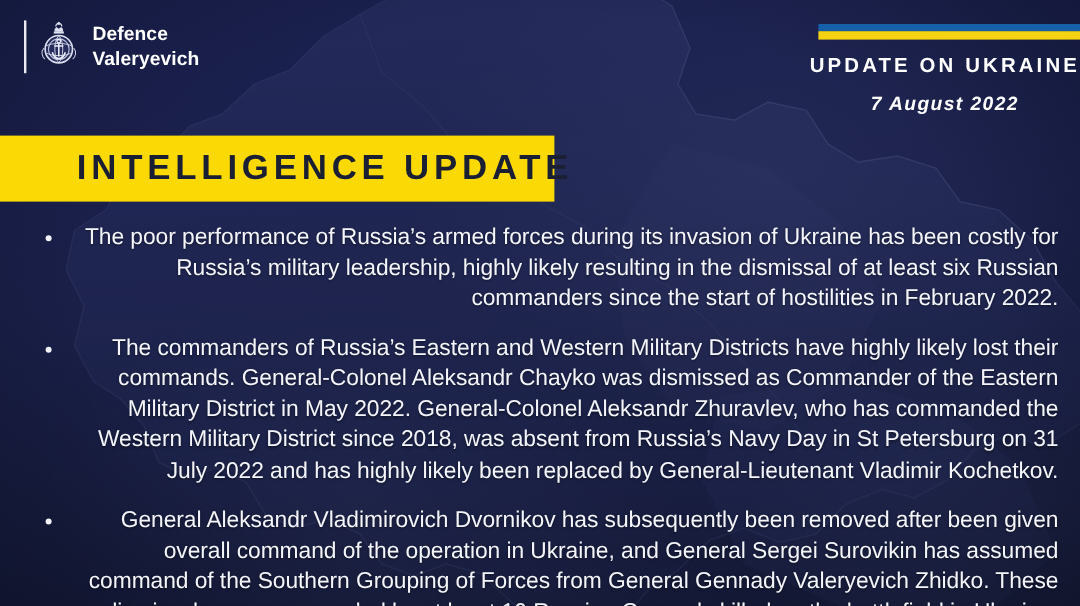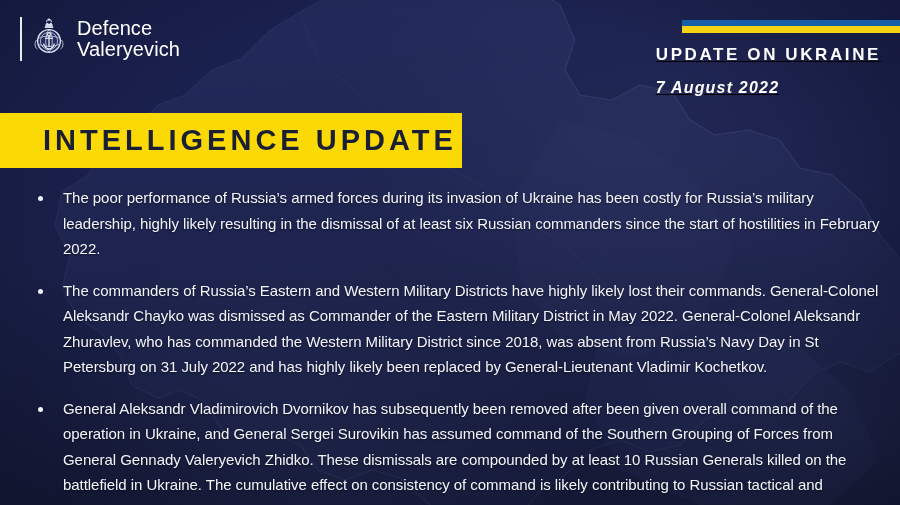--- a/index.html
+++ b/index.html
@@ -65,23 +65,23 @@
     flex: none;
   }
   .crest {
     width: 36px;
     height: 44px;
     flex: none;
     margin-right: 10px;
   }
   .brand-text {
     color: #ffffff;
-    font-size: 20px;
+    font-size: 16px;
     line-height: 21px;
-    font-weight: 400;
+    font-weight: 700;
     letter-spacing: 0.1px;
     white-space: nowrap;
   }
 
   .flagbar {
     position: absolute;
     right: 0;
     top: 20px;
     width: 218px;
     height: 13px;
@@ -90,24 +90,23 @@
     height: 6px;
     background: #1560a8;
   }
   .flagbar .yellow {
     height: 7px;
     background: #f5d312;
   }
 
   .update-block {
     position: absolute;
-    right: 19px;
+    right: 0;
     top: 45px;
-    text-align: left;
-    text-decoration: underline;
+    text-align: center;
   }
   .update-title {
     color: #ffffff;
     font-size: 17px;
     font-weight: 700;
     letter-spacing: 2.6px;
     white-space: nowrap;
     line-height: 20px;
   }
   .update-date {
@@ -130,21 +129,21 @@
     height: 55px;
     background: #fbd905;
     display: flex;
     align-items: center;
   }
   .title-banner-text {
     color: #1a1f33;
     font-size: 29px;
     font-weight: 700;
     letter-spacing: 4.0px;
-    margin-left: 43px;
+    margin-left: 64px;
     white-space: nowrap;
   }
 
   
   .bullets {
     position: absolute;
     left: 0;
     top: 185px;
     width: 900px;
   }
@@ -158,24 +157,25 @@
     position: absolute;
     left: 38px;
     top: 11px;
     width: 5px;
     height: 5px;
     border-radius: 50%;
     background: #f2f3f9;
   }
   .bullet-text {
     color: #f4f5fa;
-    font-size: 15px;
+    font-size: 19px;
     line-height: 25.5px;
     letter-spacing: -0.05px;
     text-shadow: 0 1px 2px rgba(0,0,0,0.45);
+    text-align: right;
   }
 </style>
 </head>
 <body>
 
 <div id="poster">
 
   <svg id="map-watermark" viewBox="0 0 900 505" preserveAspectRatio="none" aria-hidden="true">
     <defs>
       <linearGradient id="mapfill" x1="0" y1="0" x2="0" y2="1">

